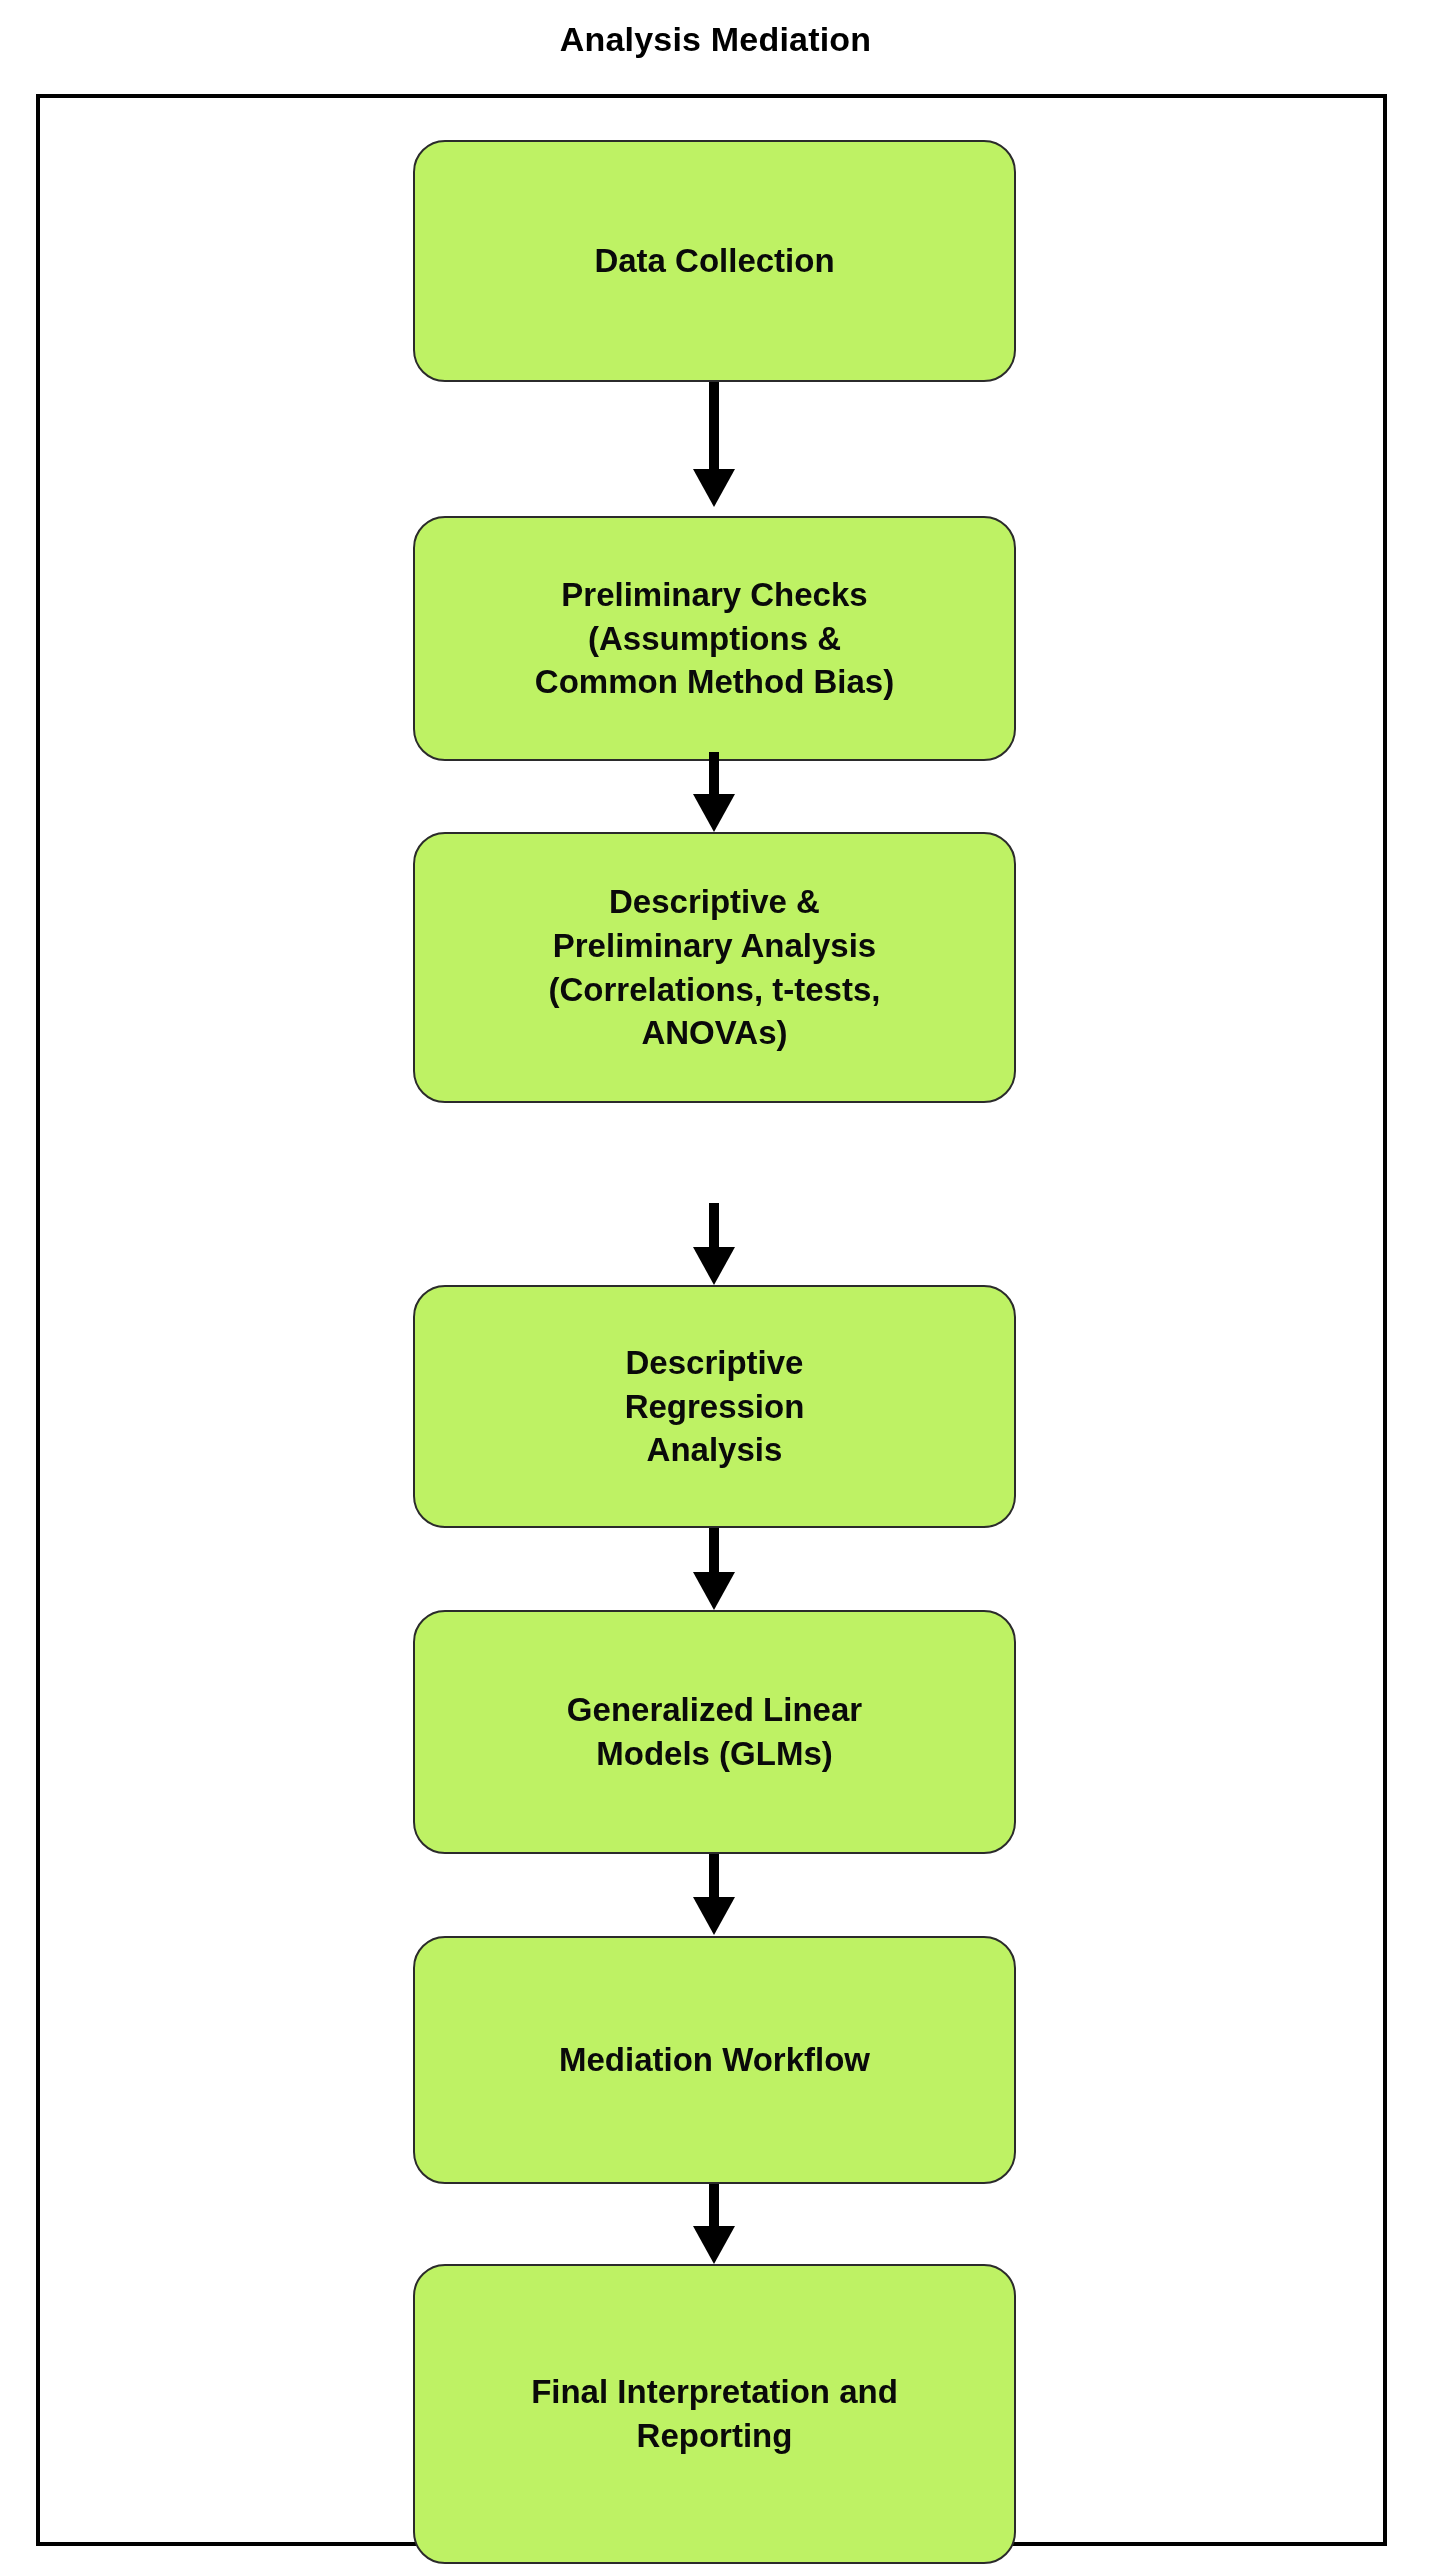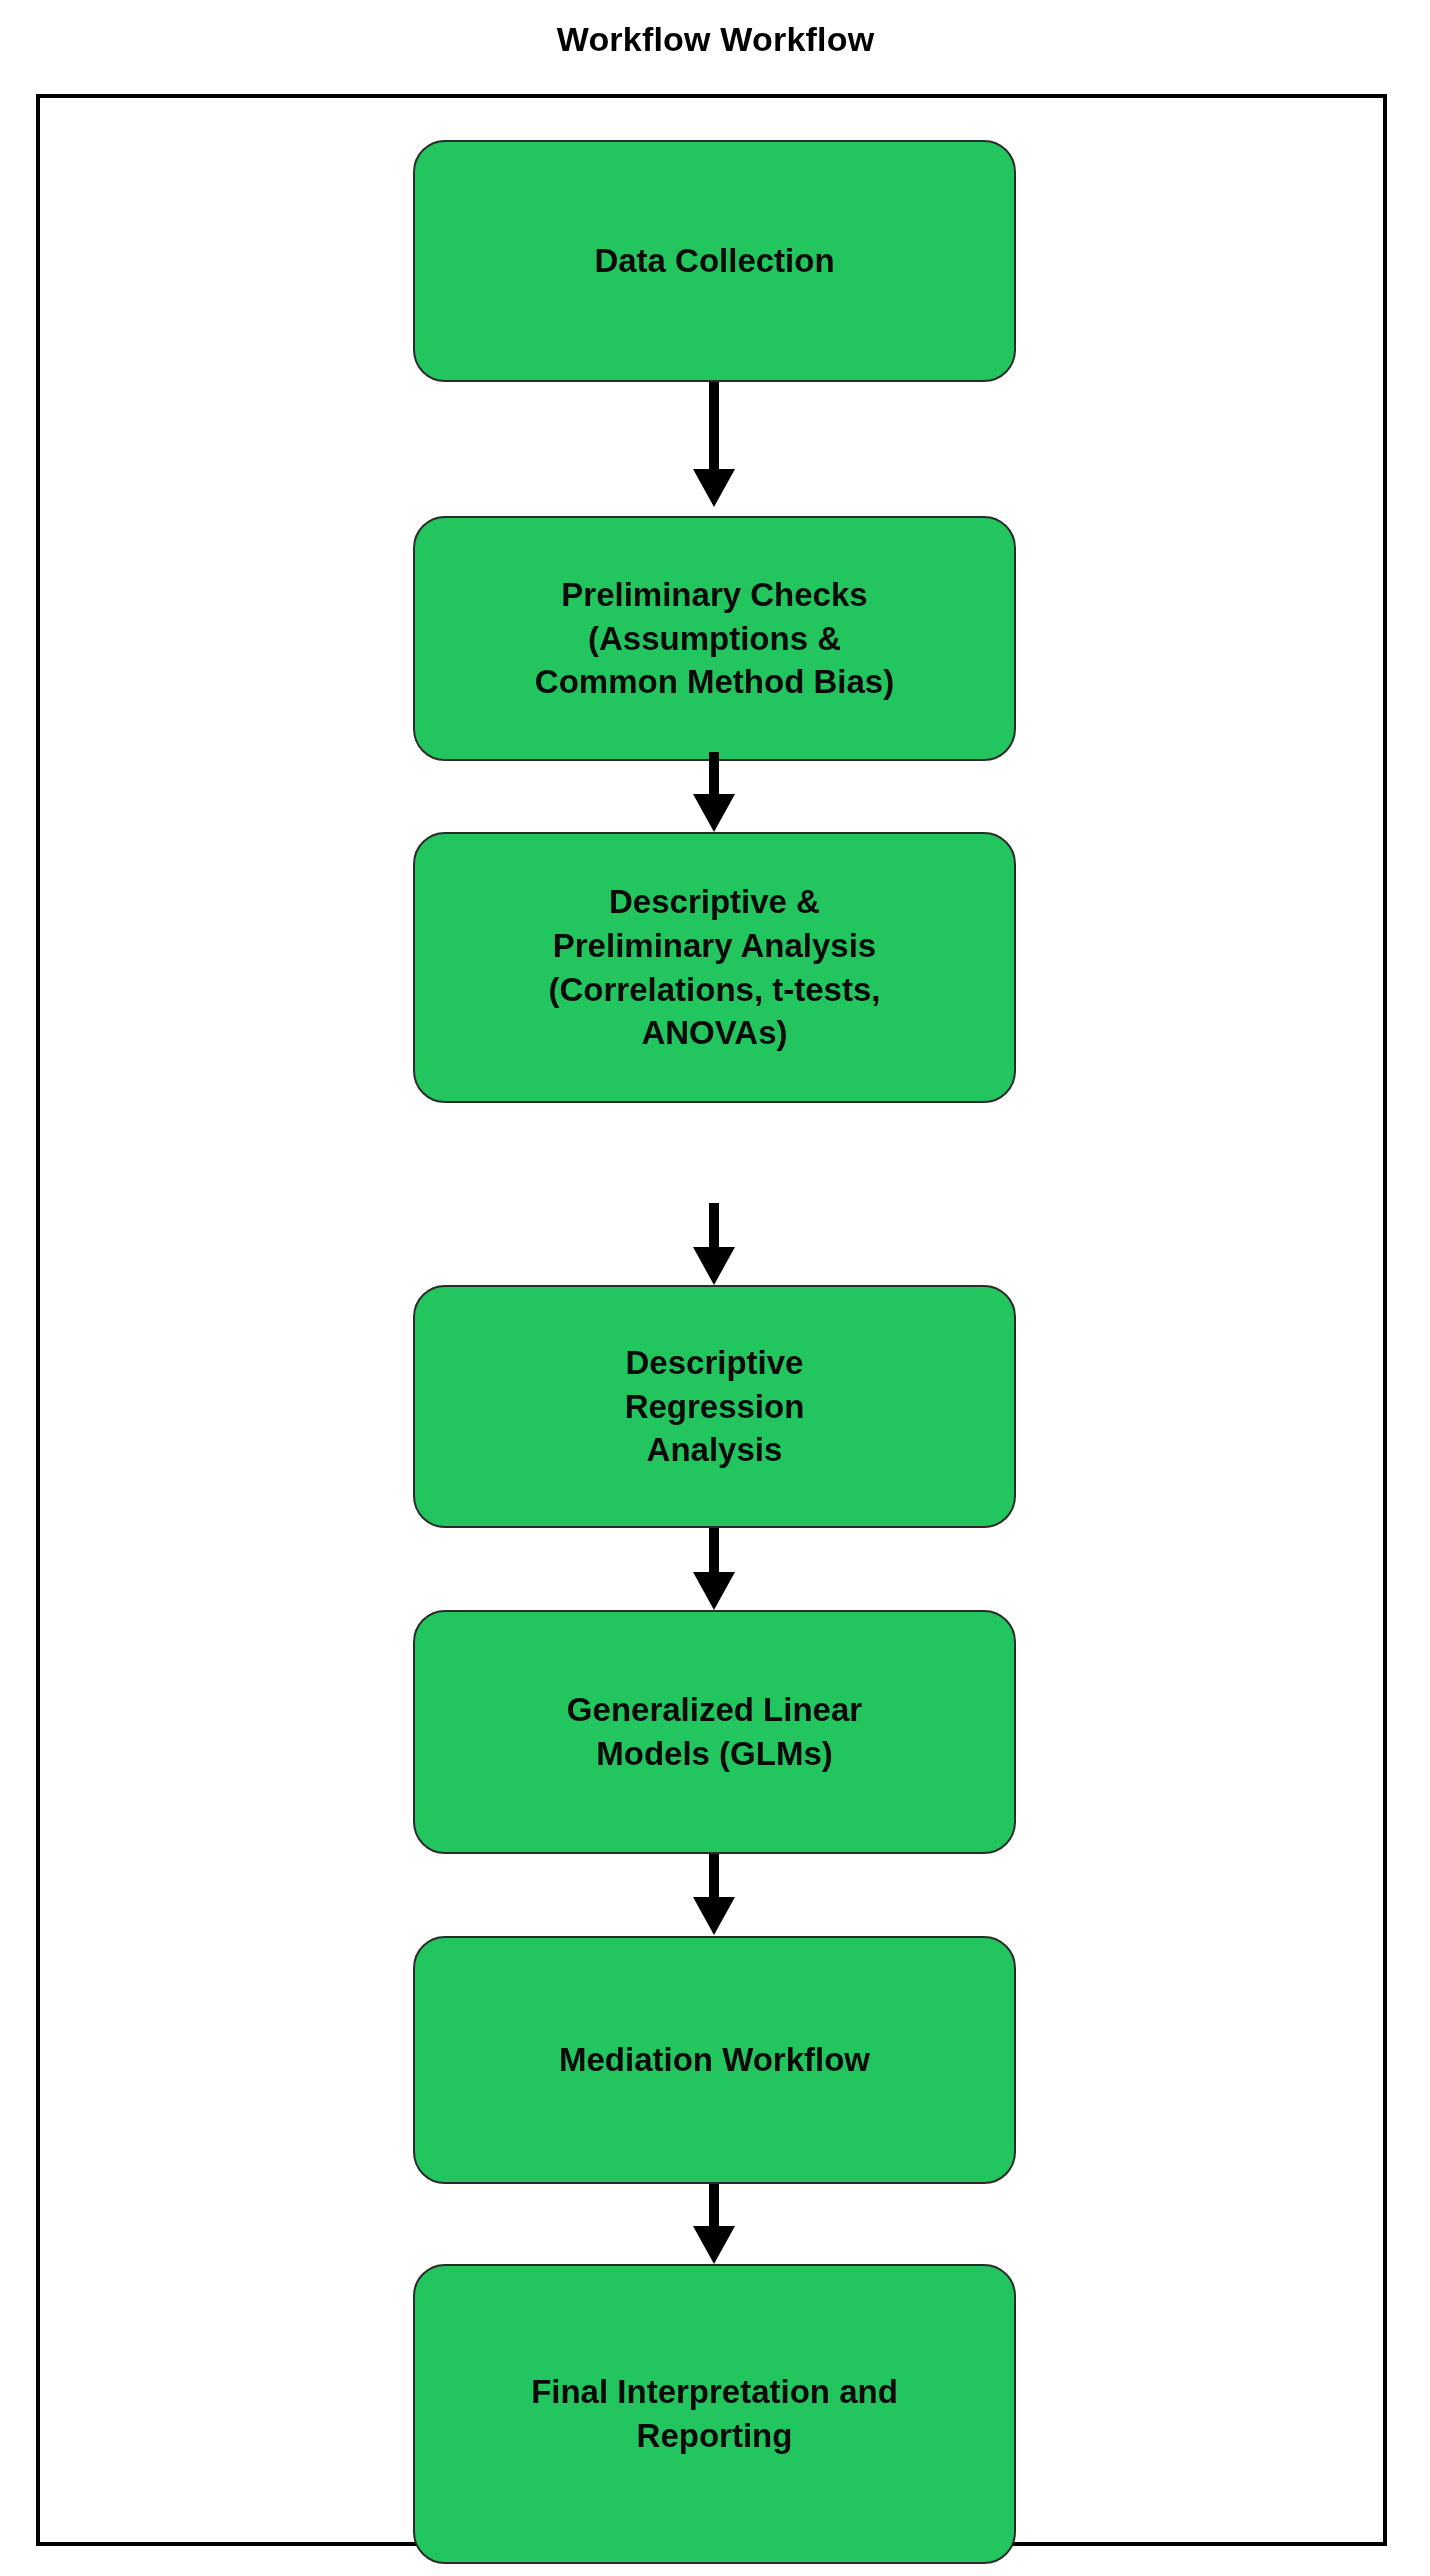--- a/index.html
+++ b/index.html
@@ -42,21 +42,21 @@
   }
 
   
   .flow-node {
     position: absolute;
     left: 413px;
     width: 603px;
     box-sizing: border-box;
     border: 2.8px solid #2b2b2b;
     border-radius: 32px;
-    background: #22c55e;
+    background: #bef264;
     display: flex;
     align-items: center;
     justify-content: center;
     text-align: center;
   }
   .flow-node-label {
     font-size: 33px;
     font-weight: bold;
     color: #0a0a0a;
     line-height: 1.32;
@@ -123,21 +123,21 @@
   #arrow-4 .head  { top: 43px; }
 
   
   #arrow-5 { top: 2184px; }
   #arrow-5 .shaft { height: 42px; }
   #arrow-5 .head  { top: 42px; }
 </style>
 </head>
 <body>
 
-<div id="chart-title">Workflow Workflow</div>
+<div id="chart-title">Analysis Mediation</div>
 
 <div id="diagram-frame">
 </div>
 
 <div class="flow-node" id="node-0">
   <span class="flow-node-label">Data Collection</span>
 </div>
 
 <div class="flow-node" id="node-1">
   <span class="flow-node-label">Preliminary Checks

